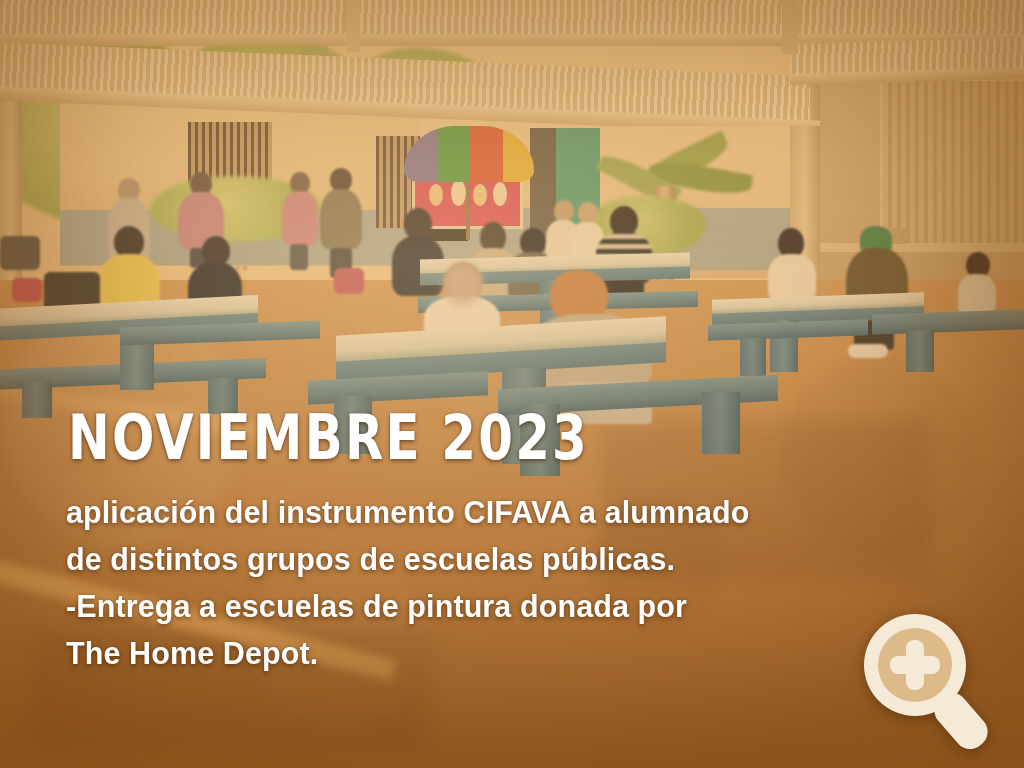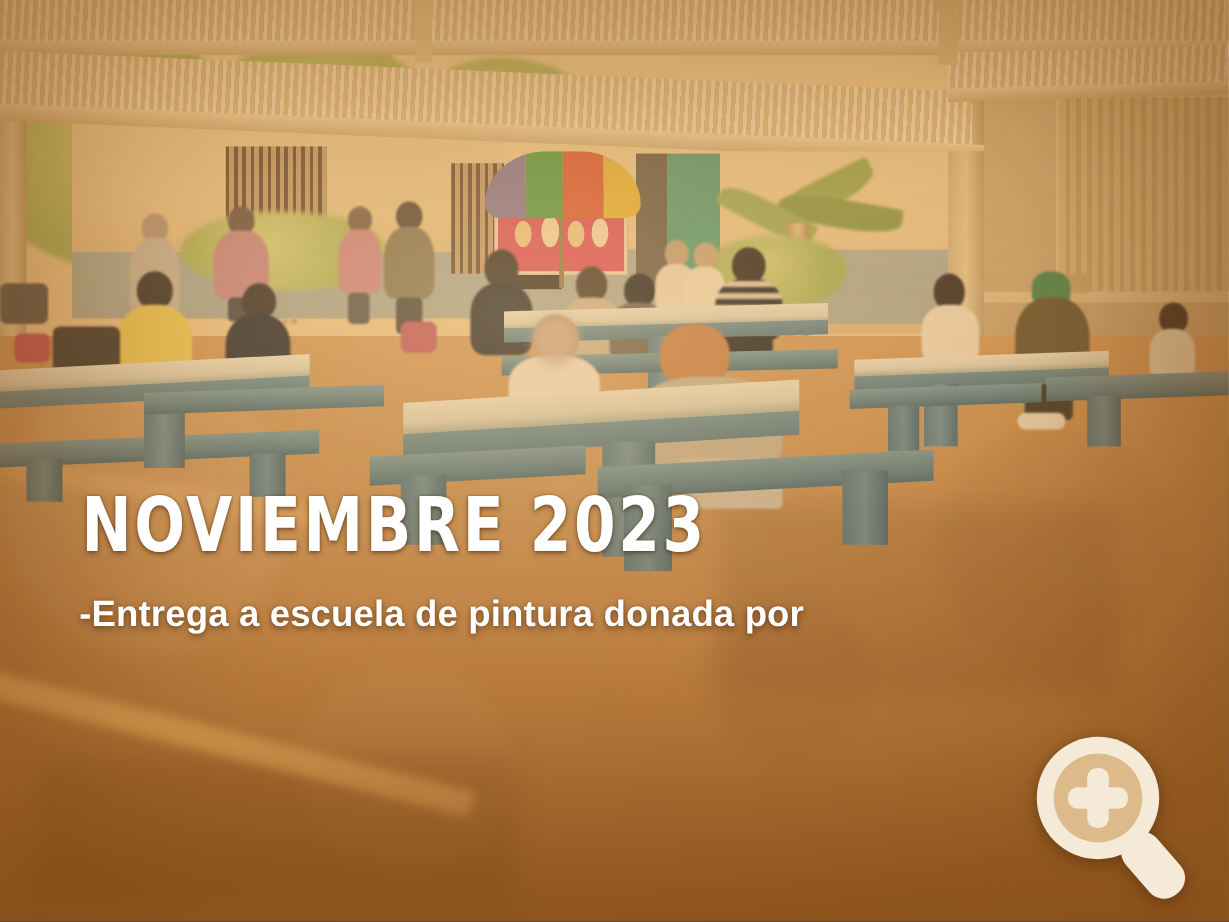--- a/index.html
+++ b/index.html
@@ -344,21 +344,24 @@
     <div class="grade"></div>
     <div class="grade2"></div>
     <div class="vignette"></div>
   </div>
 
   <div class="overlay">
 
     <div class="caption-title">NOVIEMBRE 2023</div>
 
     <div class="caption-body">
-      <span class="ln">-Entrega a escuela de pintura donada por</span>
+      <span class="ln">aplicación del instrumento CIFAVA a alumnado</span>
+      <span class="ln">de distintos grupos de escuelas públicas.</span>
+      <span class="ln">-Entrega a escuelas de pintura donada por</span>
+      <span class="ln">The Home Depot.</span>
     </div>
 
     <div class="magnifier" title="">
       <svg width="140" height="148" viewBox="0 0 140 148">
         <g fill="#f5ead7">
 
           <rect x="86" y="84" width="34" height="62" rx="16" transform="rotate(-41 103 115)"></rect>
 
           <circle cx="57" cy="59" r="51"></circle>
         </g>

